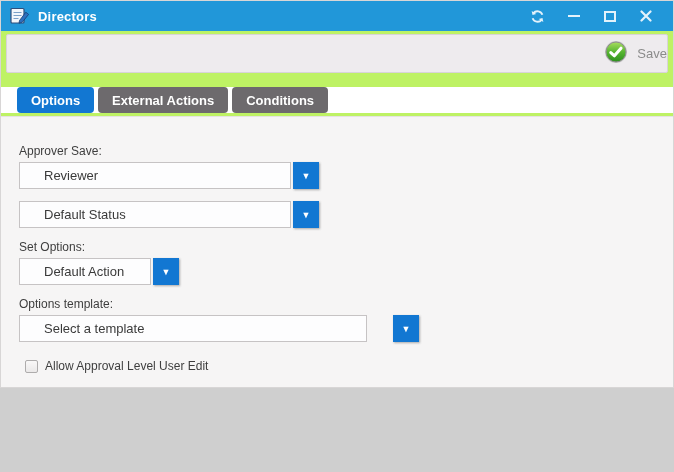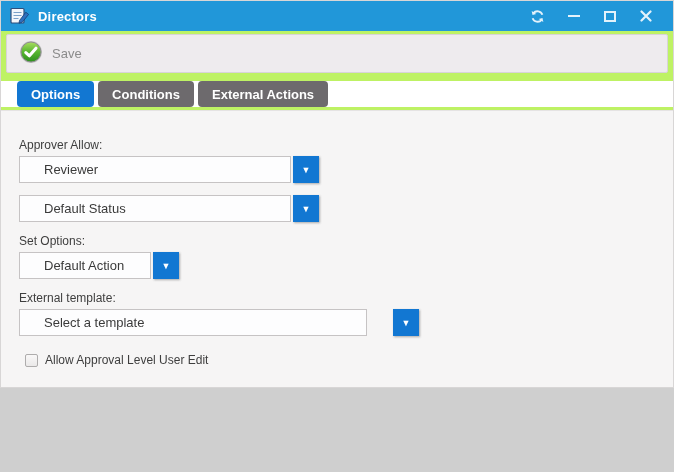--- a/index.html
+++ b/index.html
@@ -33,26 +33,27 @@
   .max-glyph { width:12px; height:11px; border:2px solid #e3f2fb; }
   
   .toolbar {
     margin:3px 5px 0 5px;
     height:39px; flex:0 0 39px;
     background:#eeebee;
     border:1px solid #d8d4d8;
     border-radius:2px;
     display:flex; align-items:center;
     padding-left:12px;
+    justify-content:flex-end;
   }
   .save-btn { display:flex; align-items:center; cursor:pointer; }
   .save-label { color:#8b8b8b; font-size:13px; margin-left:9px; }
   
   .tabstrip {
-    margin-top:8px; padding-left:16px;
+    margin-top:14px; padding-left:16px;
     display:flex; gap:4px; height:26px; flex:0 0 26px;
     background:#ffffff;
   }
   .tab {
     display:flex; align-items:center;
     padding:0 14px;
     border-radius:4px;
     font-size:13px; font-weight:bold; color:#ffffff;
     background:#6d6a6d; cursor:pointer;
   }
@@ -147,28 +148,28 @@
           <circle cx="12" cy="12" r="10" fill="url(#gGreen)" stroke="#8e8e8e" stroke-width="1"></circle>
           <path d="M6.8 12.6 L10.4 15.8 L17 8.2" stroke="#ffffff" stroke-width="3.1" fill="none" stroke-linecap="round" stroke-linejoin="round"></path>
         </svg>
       </span>
       <span class="save-label">Save</span>
     </div>
   </div>
 
   <div class="tabstrip">
     <div class="tab active">Options</div>
+    <div class="tab">External Actions</div>
     <div class="tab">Conditions</div>
-    <div class="tab">External Actions</div>
   </div>
 
   <div class="content">
 
     <div class="field">
-      <div class="field-label">Approver Allow:</div>
+      <div class="field-label">Approver Save:</div>
       <div class="dd w300">
         <div class="dd-text">Reviewer</div>
         <div class="dd-btn">▼</div>
       </div>
     </div>
 
     <div class="field">
       <div class="dd w300">
         <div class="dd-text">Default Status</div>
         <div class="dd-btn">▼</div>
@@ -177,21 +178,21 @@
 
     <div class="field">
       <div class="field-label">Set Options:</div>
       <div class="dd w160">
         <div class="dd-text">Default Action</div>
         <div class="dd-btn">▼</div>
       </div>
     </div>
 
     <div class="field">
-      <div class="field-label">External template:</div>
+      <div class="field-label">Options template:</div>
       <div class="dd w400">
         <div class="dd-text">Select a template</div>
         <div class="dd-btn">▼</div>
       </div>
     </div>
 
     <div class="cb-section">
       <div class="cb-row">
         <span class="cb-box"></span>
         <span class="cb-label">Allow Approval Level User Edit</span>

